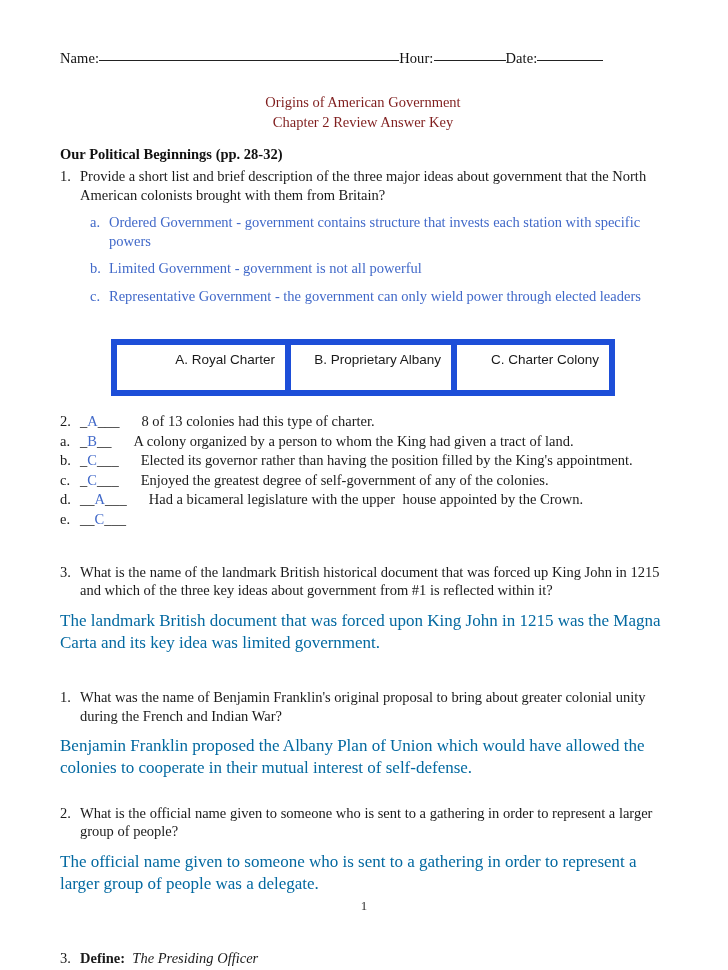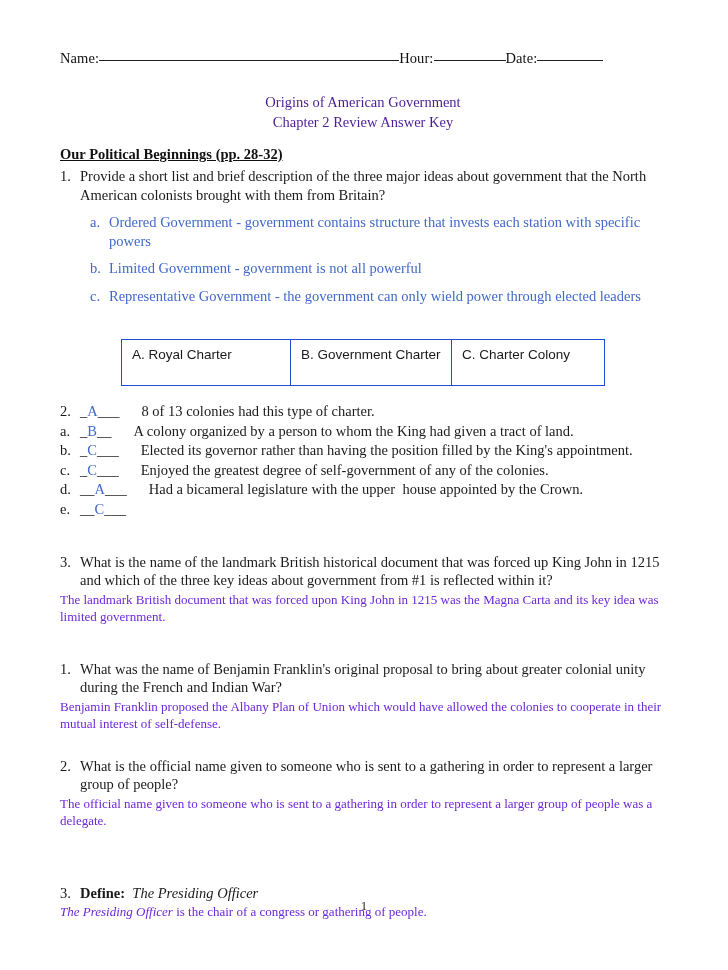--- a/index.html
+++ b/index.html
@@ -47,31 +47,30 @@
     position: relative;
     top: -2px;
   }
   .rule-name { width: 300px; }
   .rule-hour { width: 72px; }
   .rule-date { width: 66px; }
 
   
   .doc-title {
     text-align: center;
-    color: #4c1d95;
+    color: #7f1d1d;
     font-size: 14.5px;
     line-height: 1.35;
   }
   .doc-title div { white-space: nowrap; }
 
   
   .section-head {
     font-weight: bold;
     font-size: 14.5px;
-    text-decoration: underline;
     margin-top: 14px;
     margin-bottom: 2px;
     color: #111;
   }
 
   
   .q {
     font-size: 14.5px;
     line-height: 1.28;
     margin-top: 4px;
@@ -81,24 +80,24 @@
   .q .num {
     flex: none;
     width: 20px;
     text-align: left;
   }
   .q .qtext {
     flex: 1;
   }
 
   .answer {
-    color: #6d28d9;
-    font-size: 13px;
+    color: #0369a1;
+    font-size: 17px;
     line-height: 1.30;
-    margin-top: 2px;
+    margin-top: 10px;
   }
 
   
   .sub {
     color: #4169c9;
     font-size: 14.5px;
     line-height: 1.28;
     display: flex;
     align-items: flex-start;
     margin-top: 9px;
@@ -116,24 +115,24 @@
     display: flex;
     justify-content: center;
   }
   table.charter {
     border-collapse: collapse;
     font-family: "Liberation Sans", "DejaVu Sans", sans-serif;
     font-size: 13.5px;
     color: #1a1a1a;
   }
   table.charter td {
-    border: 1px solid #1d4ed8;
+    border: 6px solid #1d4ed8;
     padding: 7px 10px 23px 10px;
     white-space: nowrap;
-    text-align: left;
+    text-align: right;
   }
   td.c1 { width: 148px; }
   td.c2 { width: 140px; }
   td.c3 { width: 132px; }
 
   
   .match {
     font-size: 14.5px;
     line-height: 1.34;
     display: flex;
@@ -211,21 +210,21 @@
     <div class="sub">
       <span class="slet">c.</span>
       <span>Representative Government - the government can only wield power through elected leaders</span>
     </div>
 
     <div class="table-wrap">
       <table class="charter">
         <tbody>
             <tr>
           <td class="c1">A. Royal Charter</td>
-          <td class="c2">B. Government Charter</td>
+          <td class="c2">B. Proprietary Albany</td>
           <td class="c3">C. Charter Colony</td>
         </tr>
       </tbody>
         </table>
     </div>
 
     <div class="match">
       <span class="mnum">2.</span>
       <span class="blank"><span class="us">_</span><span class="ltr">A</span><span class="us">___</span></span>
       <span class="mtext">8 of 13 colonies had this type of charter.</span>

